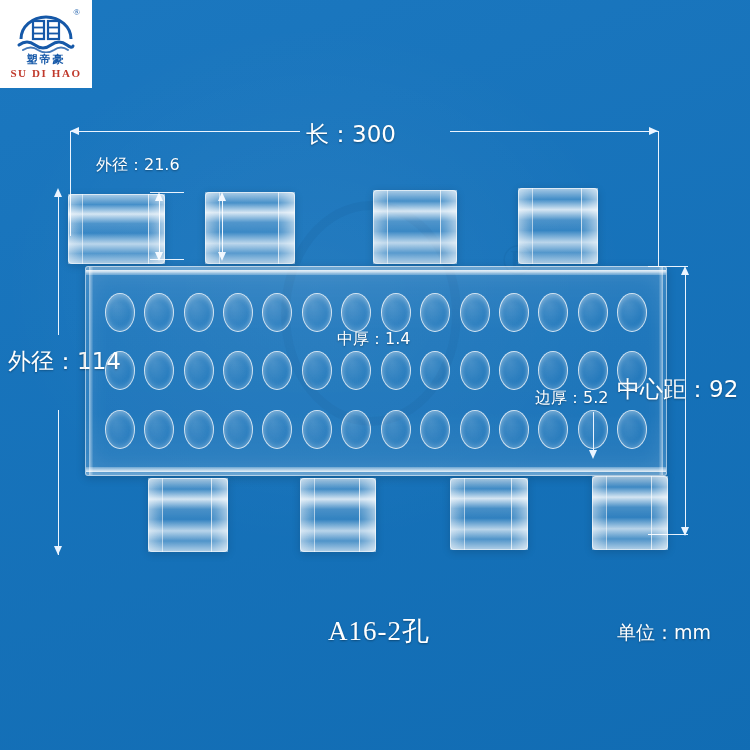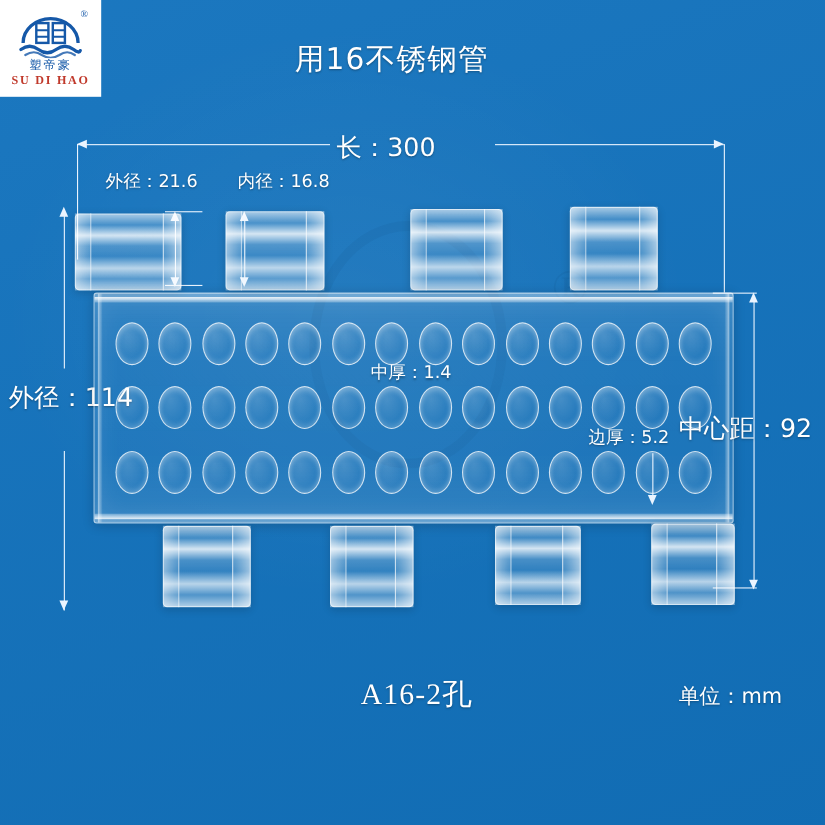--- a/index.html
+++ b/index.html
@@ -14,21 +14,21 @@
   .bg-sheen{position:absolute;inset:0;
     background:radial-gradient(ellipse 60% 50% at 42% 38%, rgba(255,255,255,.055), rgba(255,255,255,0) 70%),
                linear-gradient(160deg, rgba(255,255,255,.04) 0%, rgba(0,0,0,.05) 100%);
     pointer-events:none;}
 
   
   .logo-box{position:absolute;left:0;top:0;width:92px;height:88px;background:#fff;}
   .logo-inner{position:absolute;inset:0;display:flex;flex-direction:column;align-items:center;justify-content:center;}
   .logo-mark{position:relative;width:62px;height:44px;}
   .logo-reg{position:absolute;right:-3px;top:-2px;font-size:9px;color:#1558a8;font-family:"Liberation Serif",serif;}
-  .logo-cn{font-size:11px;color:#1558a8;letter-spacing:2px;font-weight:normal;line-height:1;margin-top:1px;
+  .logo-cn{font-size:11px;color:#1558a8;letter-spacing:2px;font-weight:bold;line-height:1;margin-top:1px;
            font-family:"DejaVu Sans","Liberation Sans",sans-serif;}
   .logo-en{font-size:11px;color:#c0392b;letter-spacing:1.6px;font-weight:bold;line-height:1.1;margin-top:2px;
            font-family:"Liberation Serif",serif;}
 
   
   .lbl{position:absolute;color:#ffffff;white-space:nowrap;
        font-family:"DejaVu Sans","Liberation Sans",sans-serif;
        text-shadow:0 1px 2px rgba(0,0,0,.35);}
   .title{font-size:27px;letter-spacing:1px;}
   .dim{font-size:16px;}
@@ -129,32 +129,30 @@
           <path d="M4 36 q8 -6 16 0 q8 6 16 0 q8 -6 16 0 q5 4 6 1" fill="none" stroke="#1558a8" stroke-width="3" stroke-linecap="round"></path>
           <path d="M8 41 q8 -5 15 0 q8 5 16 0 q7 -5 14 0" fill="none" stroke="#1558a8" stroke-width="2" stroke-linecap="round" opacity=".8"></path>
         </svg>
         <span class="logo-reg">®</span>
       </div>
       <div class="logo-cn">塑帝豪</div>
       <div class="logo-en">SU DI HAO</div>
     </div>
   </div>
 
-  <div class="lbl title" style="left:268px;top:36px;">用16不锈钢管</div>
 
   <div class="dl dl-h" style="left:70px;top:131px;width:230px;"></div>
   <div class="dl dl-h" style="left:450px;top:131px;width:208px;"></div>
   <div class="arrow ar-left" style="left:70px;top:127px;"></div>
   <div class="arrow ar-right" style="left:649px;top:127px;"></div>
   <div class="dl dl-v" style="left:70px;top:131px;height:105px;"></div>
   <div class="dl dl-v" style="left:658px;top:131px;height:135px;"></div>
   <div class="lbl dim-big" style="left:306px;top:119px;">长：300</div>
 
   <div class="lbl dim" style="left:96px;top:155px;">外径：21.6</div>
-  <div class="lbl dim" style="left:216px;top:155px;">内径：16.8</div>
 
   <div class="dl dl-h" style="left:150px;top:192px;width:34px;"></div>
   <div class="dl dl-h" style="left:150px;top:259px;width:34px;"></div>
   <div class="dl dl-v" style="left:159px;top:196px;height:58px;"></div>
   <div class="arrow ar-up" style="left:155px;top:192px;"></div>
   <div class="arrow ar-down" style="left:155px;top:252px;"></div>
 
   <div class="dl dl-v" style="left:222px;top:196px;height:58px;"></div>
   <div class="arrow ar-up" style="left:218px;top:192px;"></div>
   <div class="arrow ar-down" style="left:218px;top:252px;"></div>

